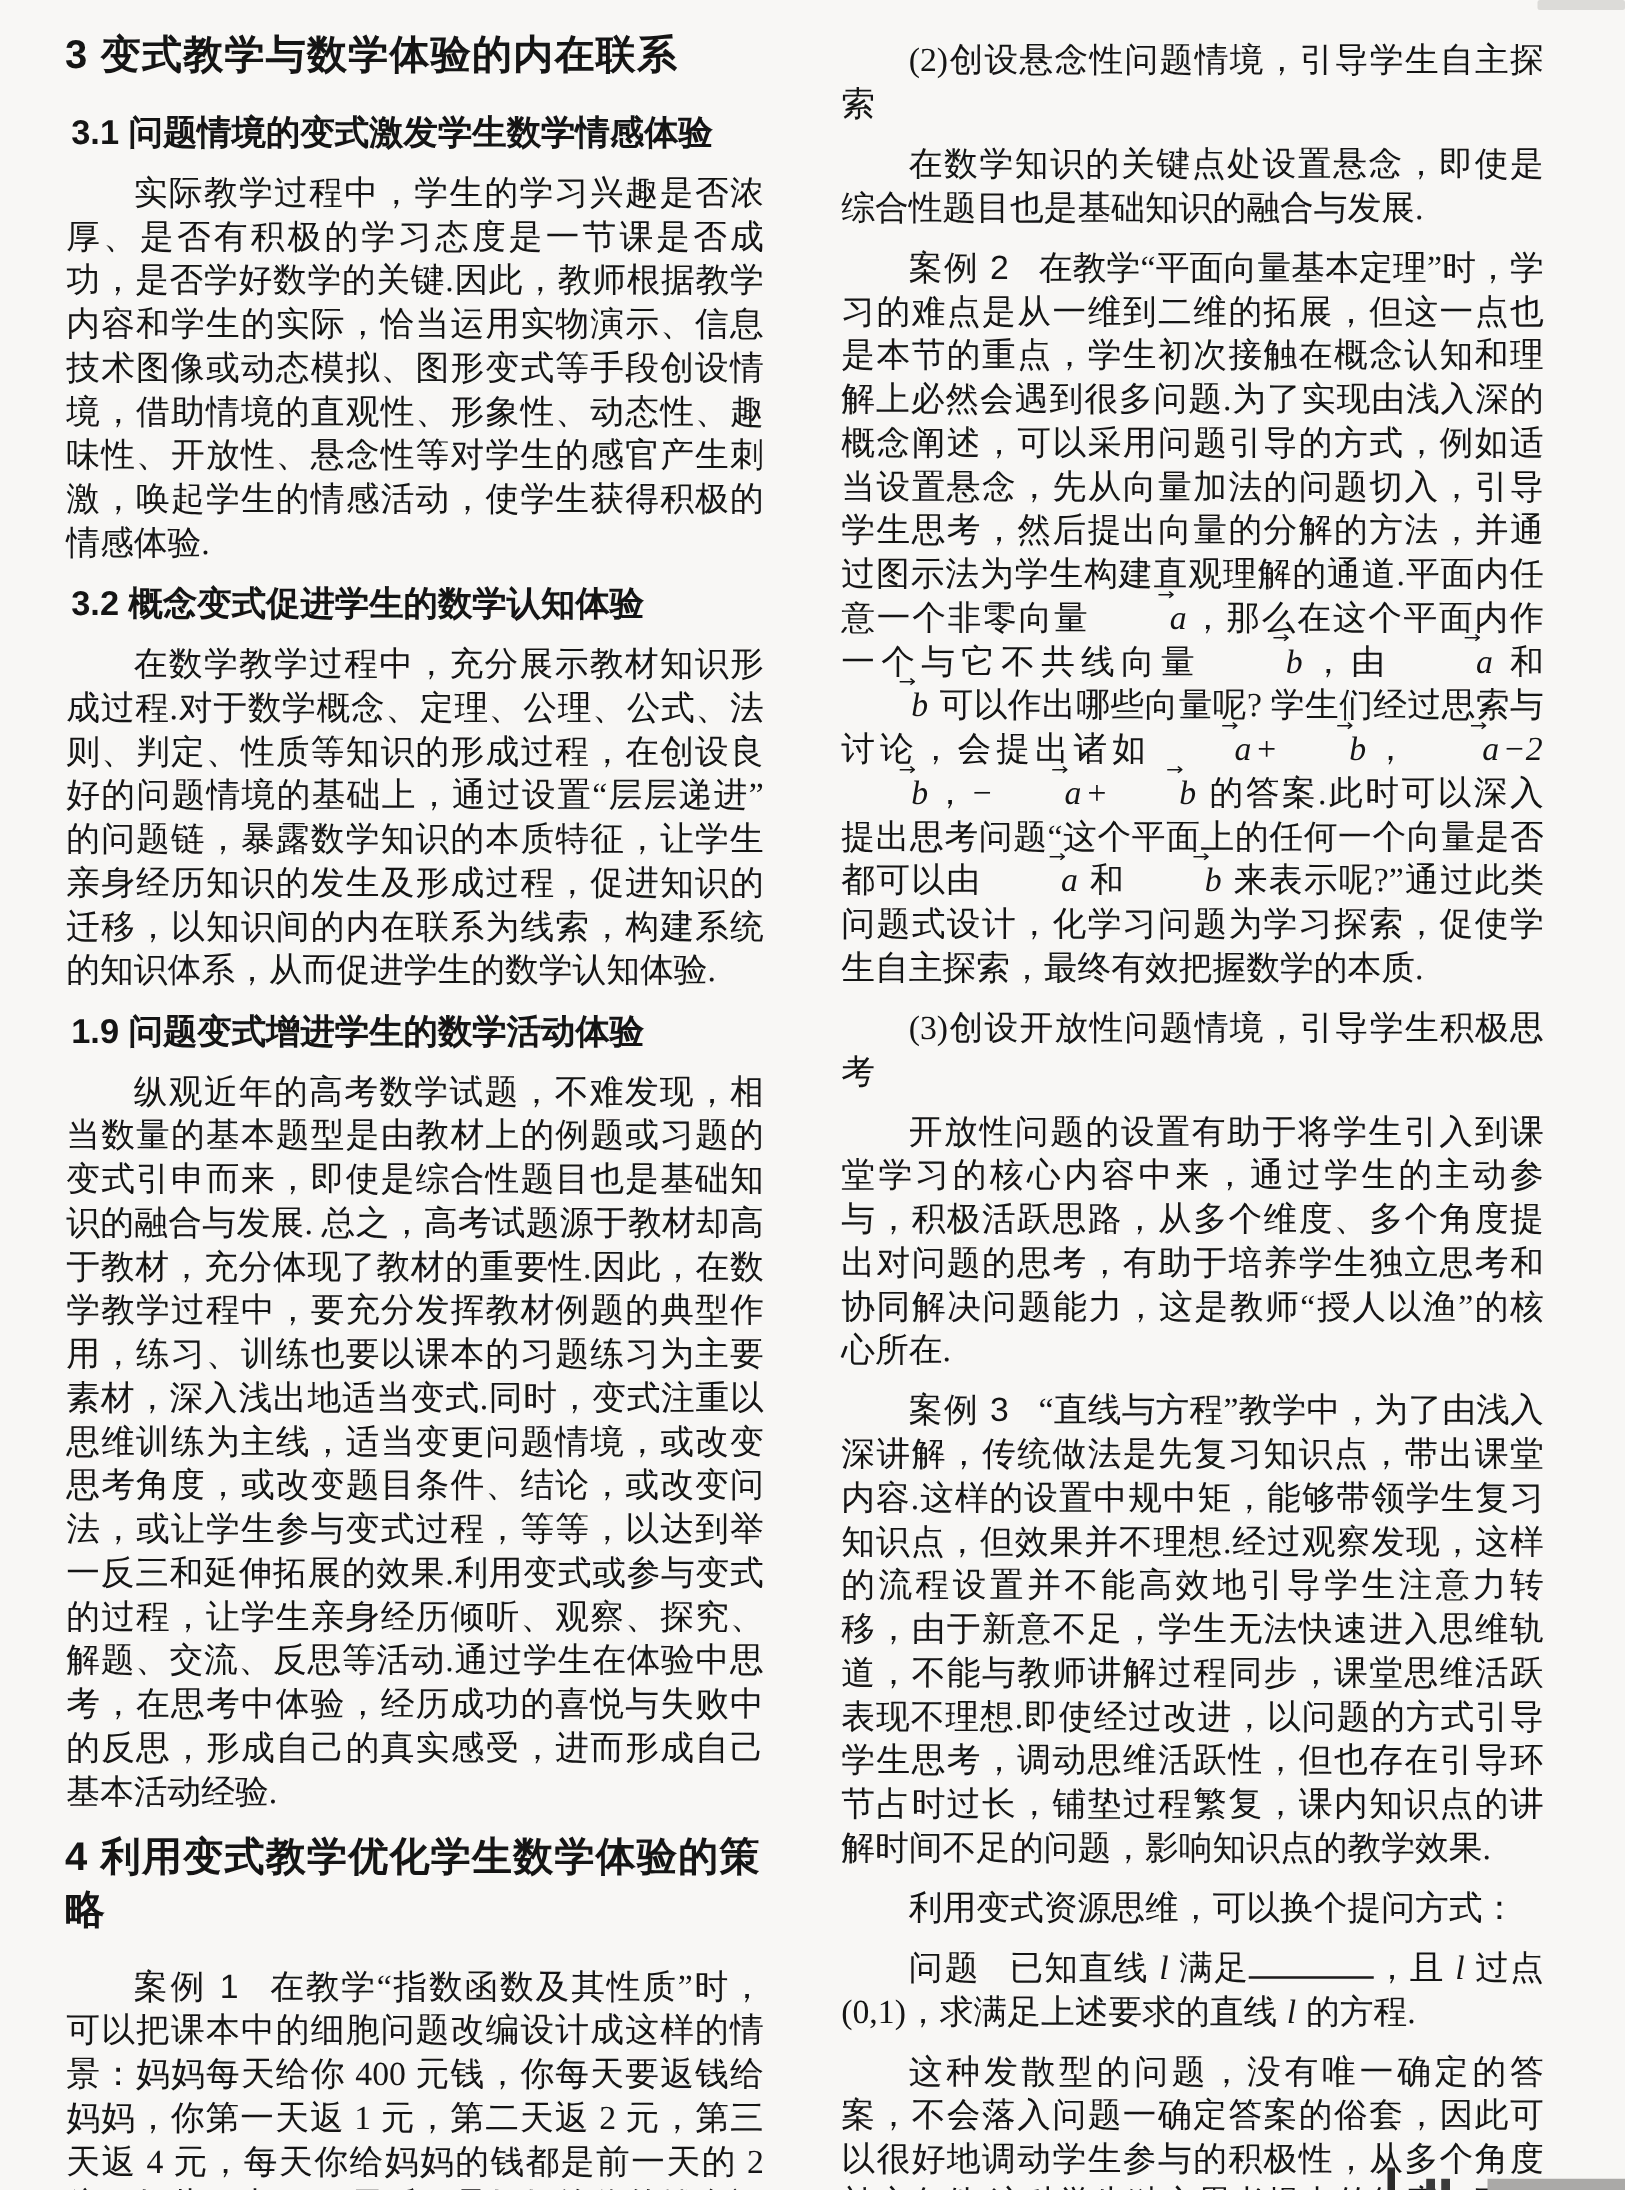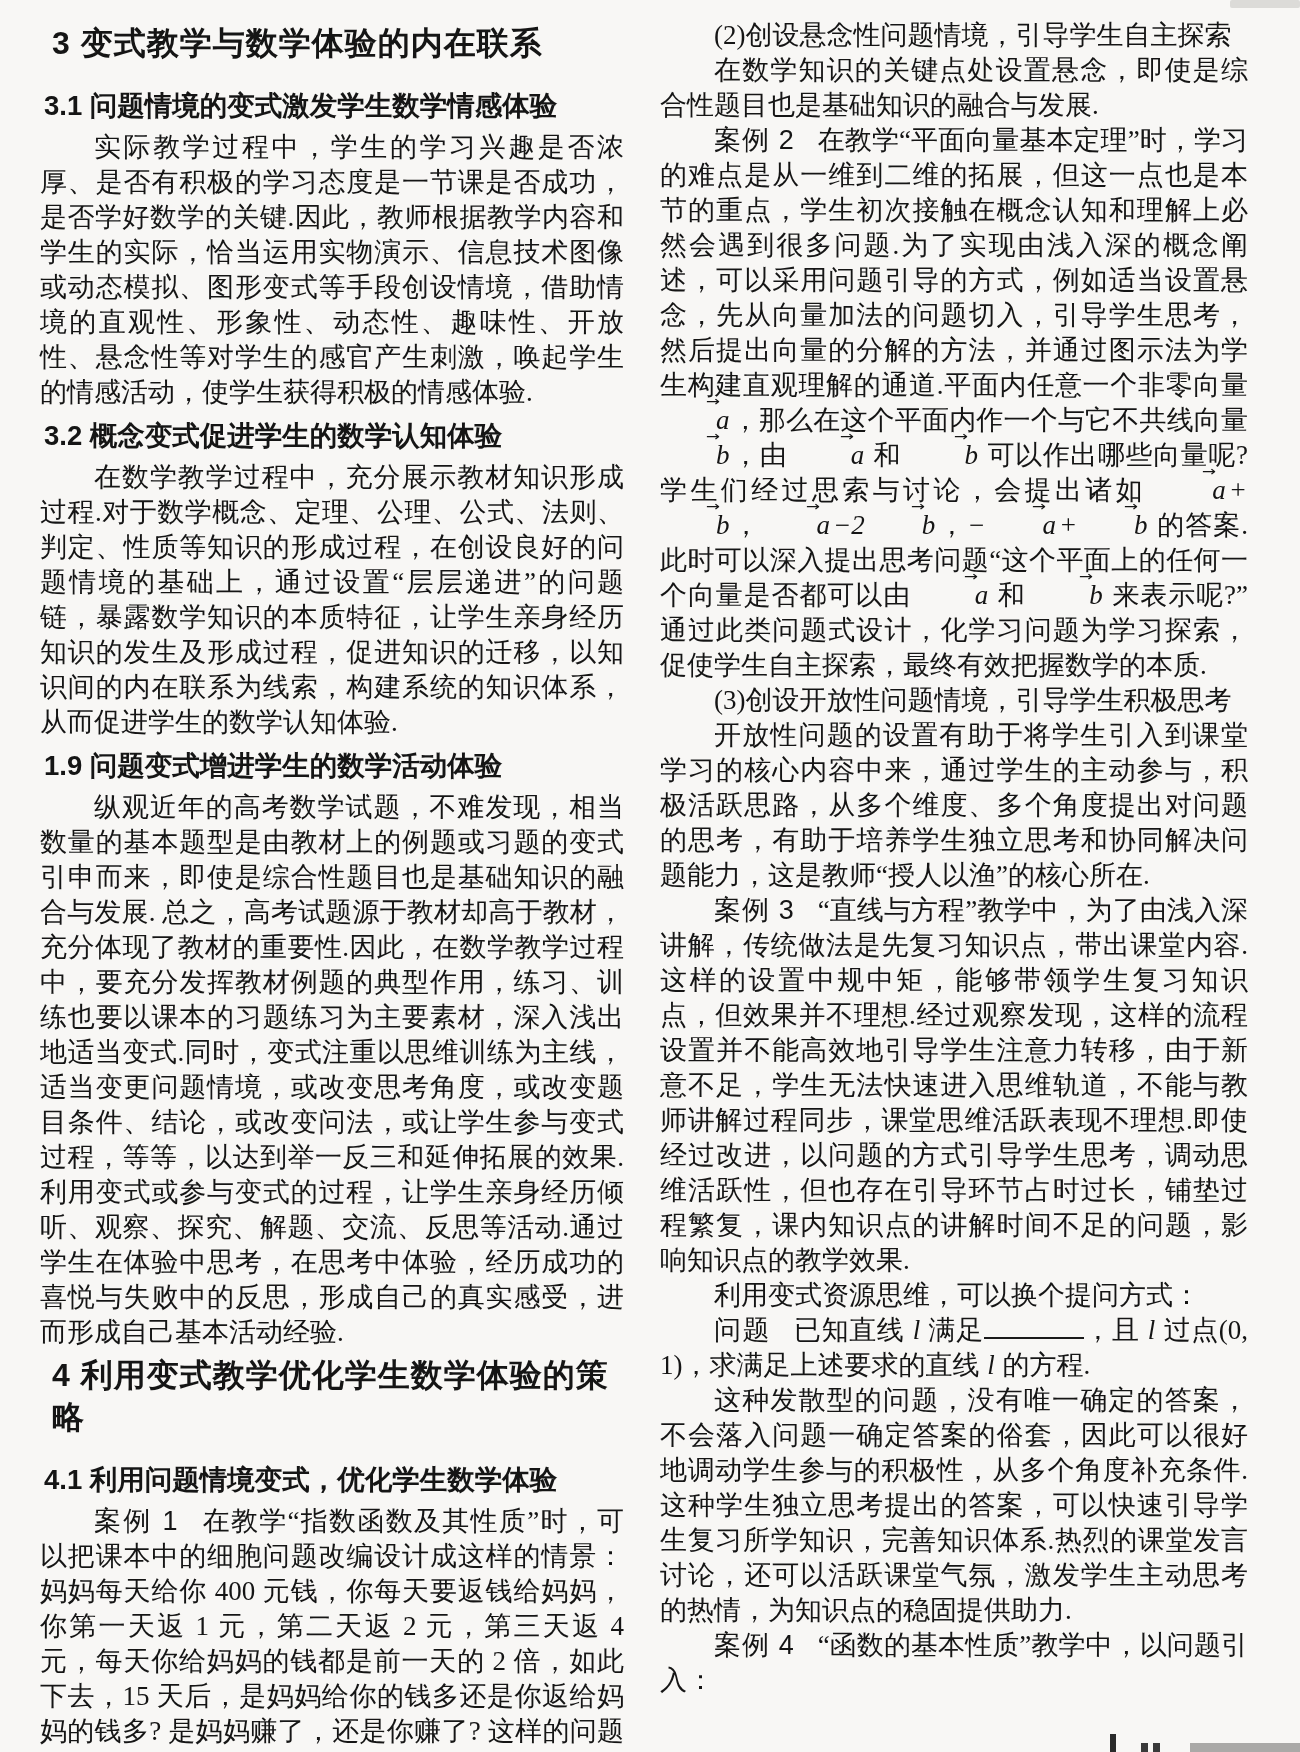--- a/index.html
+++ b/index.html
@@ -28,27 +28,27 @@
     font-size:32px;
     line-height:42px;
     margin:4px 0 24px 12px;
     letter-spacing:1px;
   }
   h3{
     font-family:"Liberation Sans","DejaVu Sans",sans-serif;
     font-weight:bold;
     font-size:27.5px;
     line-height:36px;
-    margin:8px 0 6px 4px;
+    margin:8px 0 6px 17px;
   }
   p{
     font-size:27px;
     line-height:35px;
     text-align:justify;
-    margin:0;
+    margin:13px;
     text-indent:2em;
     word-break:break-all;
   }
   .lbl{
     font-family:"Liberation Sans","DejaVu Sans",sans-serif;
     font-weight:normal;
     margin-right:0.85em;
     letter-spacing:1px;
   }
   .math{
@@ -90,21 +90,20 @@
 <div class="page">
   <div class="col col-left" id="col-left">
       <h2><span class="">3 变式教学与数学体验的内在联系</span></h2>
       <h3><span class="">3.1 问题情境的变式激发学生数学情感体验</span></h3>
       <p><span class="">实际教学过程中，学生的学习兴趣是否浓厚、是否有积极的学习态度是一节课是否成功，是否学好数学的关键.因此，教师根据教学内容和学生的实际，恰当运用实物演示、信息技术图像或动态模拟、图形变式等手段创设情境，借助情境的直观性、形象性、动态性、趣味性、开放性、悬念性等对学生的感官产生刺激，唤起学生的情感活动，使学生获得积极的情感体验.</span></p>
       <h3><span class="">3.2 概念变式促进学生的数学认知体验</span></h3>
       <p><span class="">在数学教学过程中，充分展示教材知识形成过程.对于数学概念、定理、公理、公式、法则、判定、性质等知识的形成过程，在创设良好的问题情境的基础上，通过设置“层层递进”的问题链，暴露数学知识的本质特征，让学生亲身经历知识的发生及形成过程，促进知识的迁移，以知识间的内在联系为线索，构建系统的知识体系，从而促进学生的数学认知体验.</span></p>
       <h3><span class="">1.9 问题变式增进学生的数学活动体验</span></h3>
       <p><span class="">纵观近年的高考数学试题，不难发现，相当数量的基本题型是由教材上的例题或习题的变式引申而来，即使是综合性题目也是基础知识的融合与发展. 总之，高考试题源于教材却高于教材，充分体现了教材的重要性.因此，在数学教学过程中，要充分发挥教材例题的典型作用，练习、训练也要以课本的习题练习为主要素材，深入浅出地适当变式.同时，变式注重以思维训练为主线，适当变更问题情境，或改变思考角度，或改变题目条件、结论，或改变问法，或让学生参与变式过程，等等，以达到举一反三和延伸拓展的效果.利用变式或参与变式的过程，让学生亲身经历倾听、观察、探究、解题、交流、反思等活动.通过学生在体验中思考，在思考中体验，经历成功的喜悦与失败中的反思，形成自己的真实感受，进而形成自己基本活动经验.</span></p>
       <h2><span class="">4 利用变式教学优化学生数学体验的策略</span></h2>
-      <h3><span class="">4.1 利用问题情境变式，优化学生数学体验</span></h3>
       <p><span class="lbl">案例 1</span><span class="">在教学“指数函数及其性质”时，可以把课本中的细胞问题改编设计成这样的情景：妈妈每天给你 400 元钱，你每天要返钱给妈妈，你第一天返 1 元，第二天返 2 元，第三天返 4 元，每天你给妈妈的钱都是前一天的 2 倍，如此下去，15 天后，是妈妈给你的钱多还是你返给妈妈的钱多? 是妈妈赚了，还是你赚了? 这样的问题设置，使学生成为问题中的主角，可以激发学生思考这个问题的兴趣.学生注意力被吸引，会更认真地进行接下来的学习.</span></p>
     </div>
   <div class="col col-right" id="col-right">
       <p><span class="">(2)创设悬念性问题情境，引导学生自主探索</span></p>
       <p><span class="">在数学知识的关键点处设置悬念，即使是综合性题目也是基础知识的融合与发展.</span></p>
       <p><span class="lbl">案例 2</span><span class="">在教学“平面向量基本定理”时，学习的难点是从一维到二维的拓展，但这一点也是本节的重点，学生初次接触在概念认知和理解上必然会遇到很多问题.为了实现由浅入深的概念阐述，可以采用问题引导的方式，例如适当设置悬念，先从向量加法的问题切入，引导学生思考，然后提出向量的分解的方法，并通过图示法为学生构建直观理解的通道.平面内任意一个非零向量 </span><span class="vec">a</span><span class="">，那么在这个平面内作一个与它不共线向量 </span><span class="vec">b</span><span class="">，由 </span><span class="vec">a</span><span class=""> 和 </span><span class="vec">b</span><span class=""> 可以作出哪些向量呢? 学生们经过思索与讨论，会提出诸如 </span><span class="vec">a</span><span class="math">+</span><span class="vec">b</span><span class="">，</span><span class="vec">a</span><span class="math">−2</span><span class="vec">b</span><span class="">，</span><span class="math">−</span><span class="vec">a</span><span class="math">+</span><span class="vec">b</span><span class=""> 的答案.此时可以深入提出思考问题“这个平面上的任何一个向量是否都可以由 </span><span class="vec">a</span><span class=""> 和 </span><span class="vec">b</span><span class=""> 来表示呢?”通过此类问题式设计，化学习问题为学习探索，促使学生自主探索，最终有效把握数学的本质.</span></p>
       <p><span class="">(3)创设开放性问题情境，引导学生积极思考</span></p>
       <p><span class="">开放性问题的设置有助于将学生引入到课堂学习的核心内容中来，通过学生的主动参与，积极活跃思路，从多个维度、多个角度提出对问题的思考，有助于培养学生独立思考和协同解决问题能力，这是教师“授人以渔”的核心所在.</span></p>
       <p><span class="lbl">案例 3</span><span class="">“直线与方程”教学中，为了由浅入深讲解，传统做法是先复习知识点，带出课堂内容.这样的设置中规中矩，能够带领学生复习知识点，但效果并不理想.经过观察发现，这样的流程设置并不能高效地引导学生注意力转移，由于新意不足，学生无法快速进入思维轨道，不能与教师讲解过程同步，课堂思维活跃表现不理想.即使经过改进，以问题的方式引导学生思考，调动思维活跃性，但也存在引导环节占时过长，铺垫过程繁复，课内知识点的讲解时间不足的问题，影响知识点的教学效果.</span></p>
       <p><span class="">利用变式资源思维，可以换个提问方式：</span></p>

